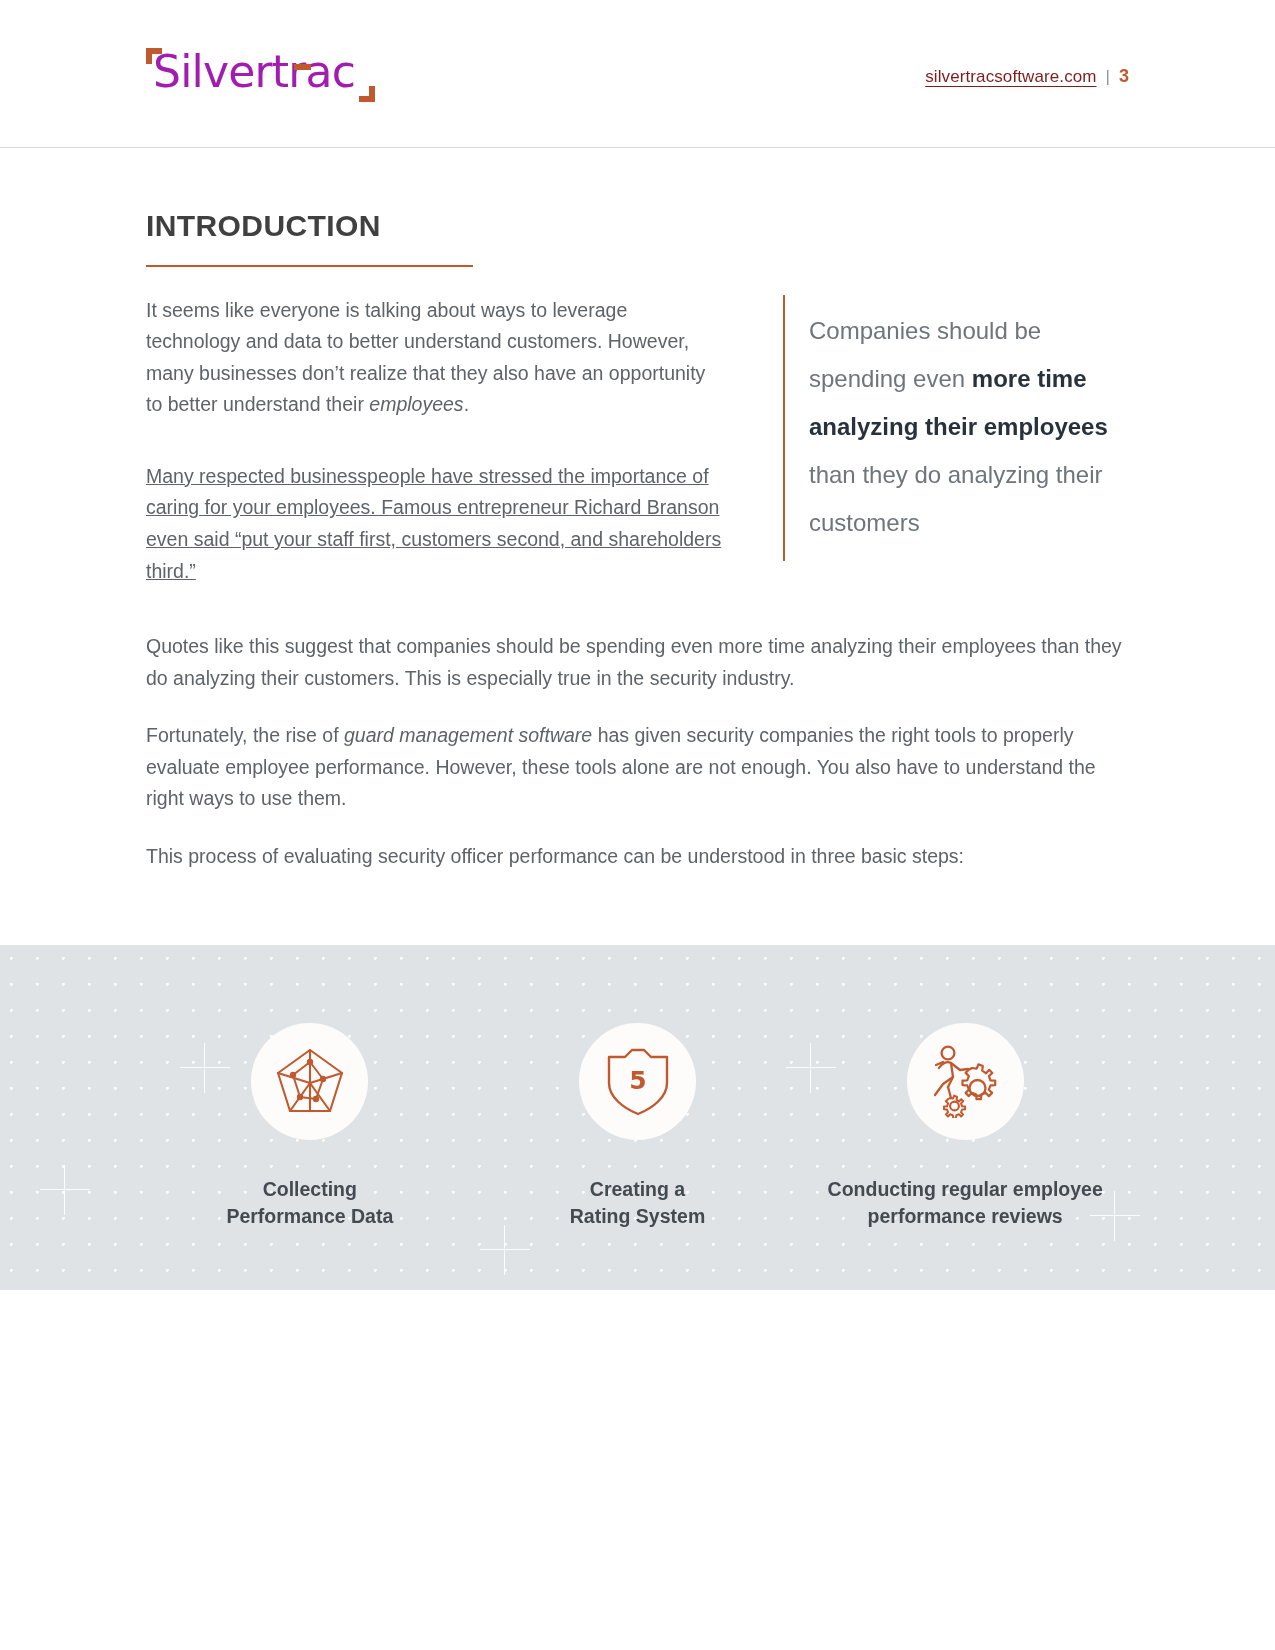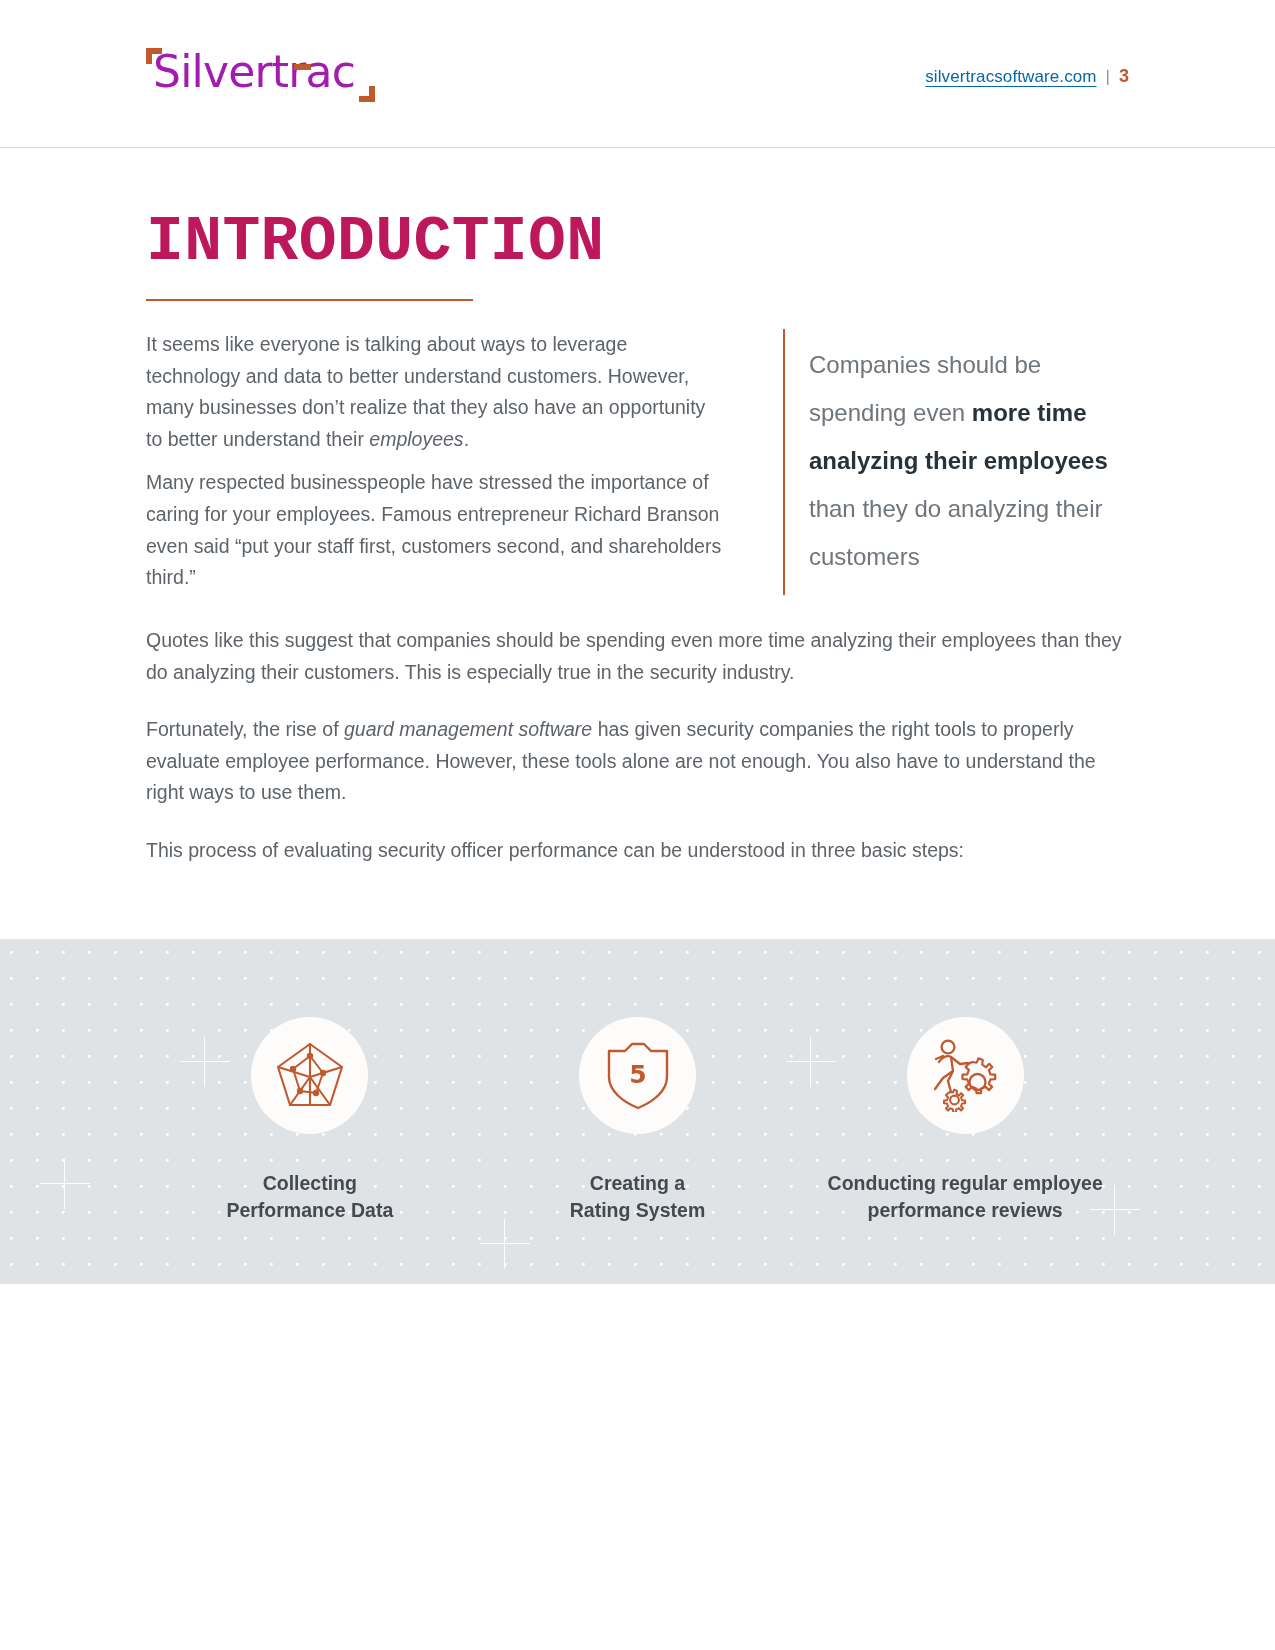--- a/index.html
+++ b/index.html
@@ -80,21 +80,21 @@
     right: 146px;
     top: 66px;
     display: flex;
     align-items: baseline;
     font-size: 17px;
     color: #2c3640;
   }
   .header-site {
     text-decoration: underline;
     text-underline-offset: 4px;
-    color: #0369a1;
+    color: #7f1d1d;
     letter-spacing: 0.1px;
   }
   .header-sep {
     margin: 0 9px;
     color: #8d959c;
     font-weight: 300;
   }
   .header-pageno {
     color: #c05a2e;
     font-weight: 700;
@@ -103,25 +103,25 @@
 
   
   .content {
     position: relative;
     padding: 0 146px;
   }
 
   .title-block { padding-top: 62px; }
 
   .page-title {
-    font-family: Liberation Mono, monospace;
-    font-size: 63px;
+    font-family: Liberation Sans, sans-serif;
+    font-size: 30px;
     font-weight: 700;
     letter-spacing: 0.4px;
-    color: #be185d;
+    color: #404040;
     line-height: 1.05;
   }
 
   .title-rule {
     margin-top: 23px;
     width: 327px;
     height: 2px;
     background: #c05a2e;
   }
 
@@ -136,41 +136,41 @@
 
   .two-col {
     display: flex;
     margin-top: 28px;
     gap: 16px;
   }
   .col-left {
     width: 605px;
     padding-right: 28px;
   }
-  .col-left p + p { margin-top: 12px; }
+  .col-left p + p { margin-top: 40px; text-decoration: underline; }
 
   .col-right {
     flex: 1;
     padding-left: 16px;
   }
 
   .pullquote {
     border-left: 2px solid #c05a2e;
     padding: 12px 0 14px 24px;
     font-size: 24px;
     line-height: 2;
     color: #6e757b;
     font-weight: 300;
   }
   .pullquote b {
     color: #27323c;
     font-weight: 700;
   }
 
-  .full-para { margin-top: 30px; }
+  .full-para { margin-top: 44px; }
   .full-para + .full-para { margin-top: 26px; }
 
   
   .steps-band {
     position: relative;
     margin-top: 72px;
     width: 1275px;
     left: -146px;
     height: 345px;
     background-color: #dfe3e5;

